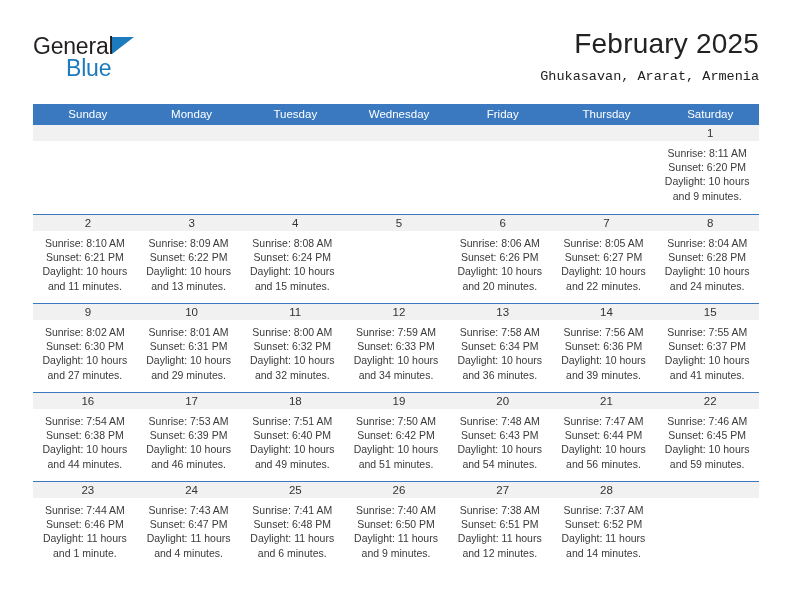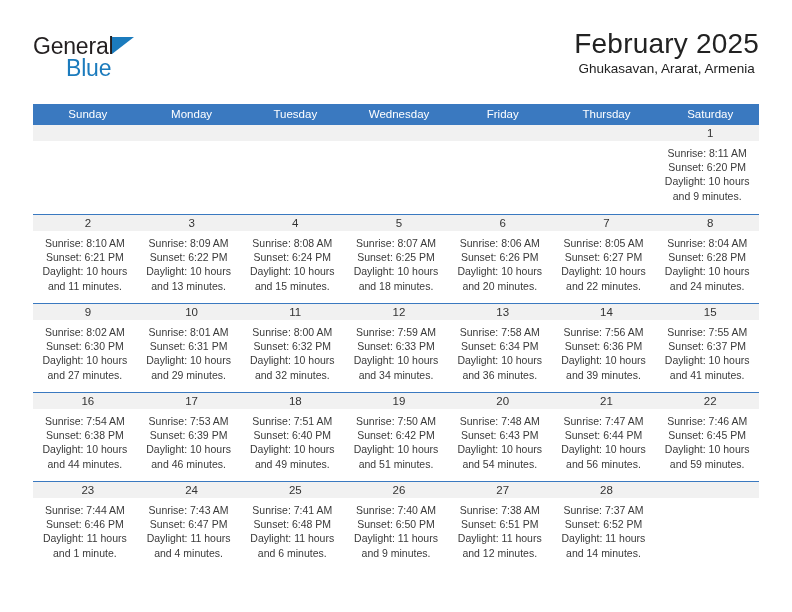--- a/index.html
+++ b/index.html
@@ -63,36 +63,37 @@
     line-height: 24px;
     color: #1b7bbd;
     padding-left: 33px;
     margin-top: -3px;
     letter-spacing: -0.2px;
   }
   .title-block {
     position: absolute;
     right: 0;
     top: 0;
-    text-align: center;
+    text-align: right;
   }
   .cal-title {
     font-size: 28px;
     line-height: 32px;
     color: #222222;
     font-weight: normal;
     margin: 0;
     letter-spacing: 0.2px;
   }
   .cal-subtitle {
     font-size: 13.5px;
     line-height: 18px;
     color: #222222;
-    margin: 0 0 0 0;
+    margin: 8px 0 0 0;
     font-weight: normal;
+    font-family: Liberation Mono, monospace;
   }
 
   
   .calendar {
     position: absolute;
     left: 33px;
     top: 104px;
     width: 726px;
     text-align: center;
   }
@@ -257,25 +258,20 @@
             <div class="day-body">
               <div class="day-line">Sunrise: 8:08 AM</div>
               <div class="day-line">Sunset: 6:24 PM</div>
               <div class="day-line wrap">Daylight: 10 hours and 15 minutes.</div>
             </div>
           </div>
           <div class="day-cell">
             <div class="day-num-band">
               <div class="day-num">5</div>
             </div>
-            <div class="day-body">
-              <div class="day-line">Sunrise: 8:07 AM</div>
-              <div class="day-line">Sunset: 6:25 PM</div>
-              <div class="day-line wrap">Daylight: 10 hours and 18 minutes.</div>
-            </div>
           </div>
           <div class="day-cell">
             <div class="day-num-band">
               <div class="day-num">6</div>
             </div>
             <div class="day-body">
               <div class="day-line">Sunrise: 8:06 AM</div>
               <div class="day-line">Sunset: 6:26 PM</div>
               <div class="day-line wrap">Daylight: 10 hours and 20 minutes.</div>
             </div>

